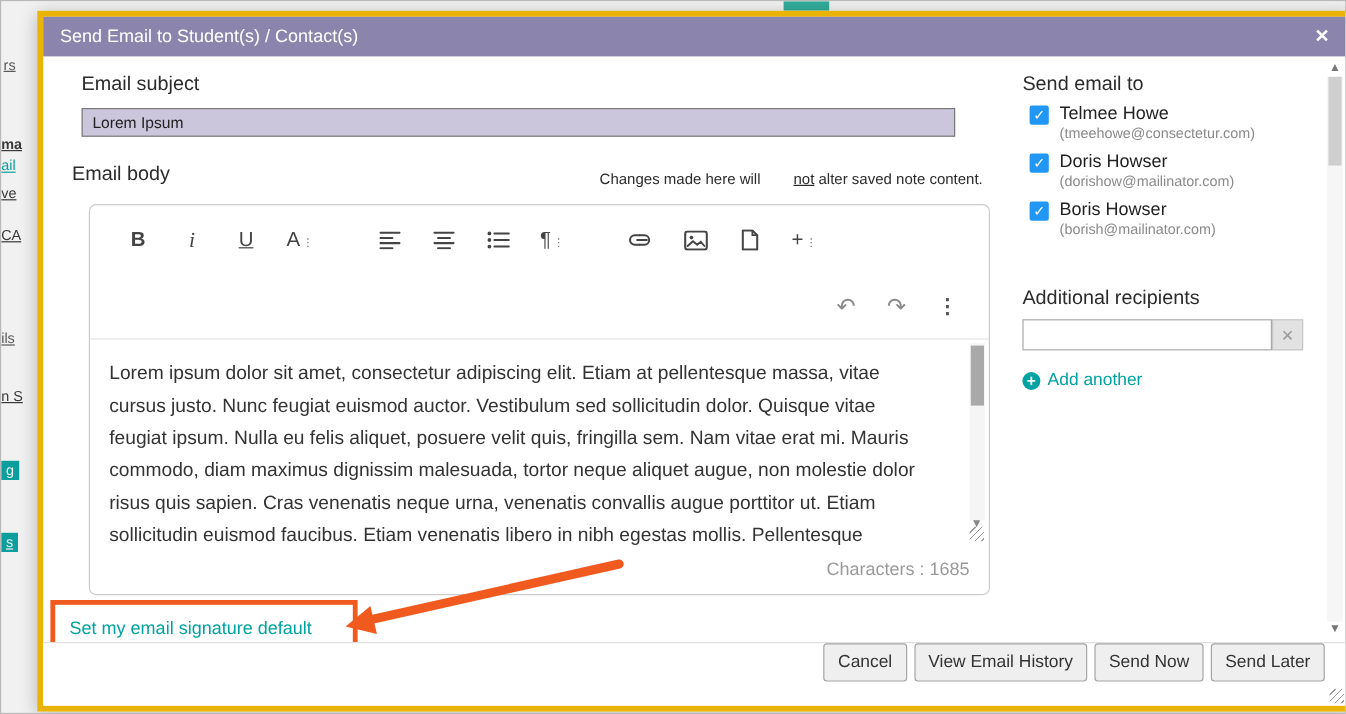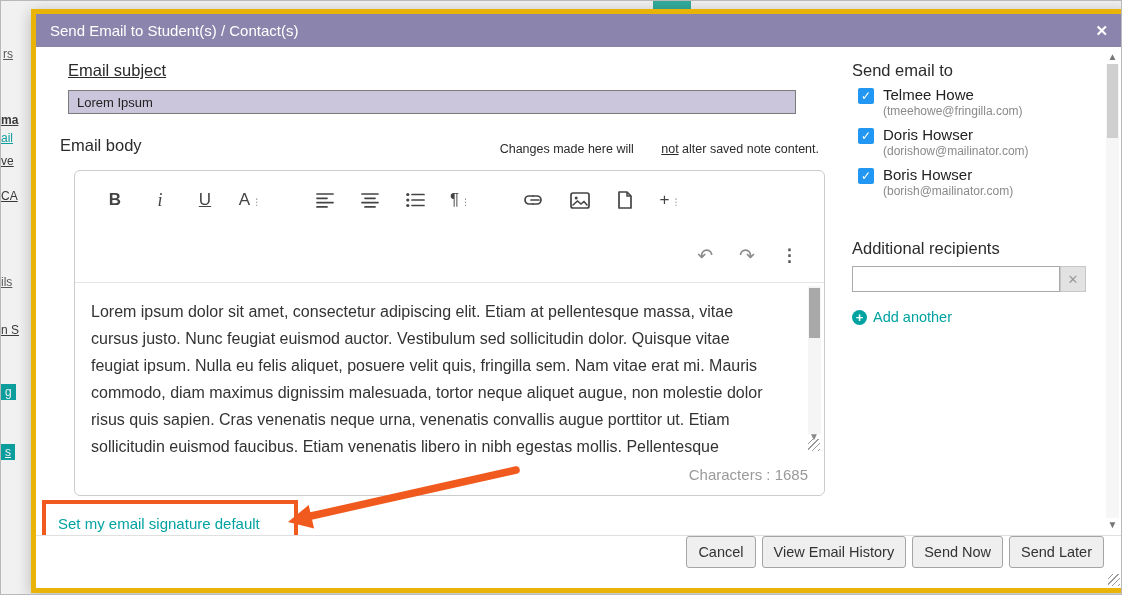--- a/index.html
+++ b/index.html
@@ -19,21 +19,21 @@
   .top-chip{position:absolute;left:652px;top:0;width:38px;height:8px;background:#2bb3a0;}
   .dim{position:absolute;inset:0;background:rgba(120,120,120,0.10);}
   
   .modal{position:absolute;left:30px;top:8px;width:1096px;height:584px;background:#fff;
          border:5px solid #eab308;box-shadow:0 3px 14px rgba(0,0,0,.25);box-sizing:border-box;}
   .modal-header{height:33px;background:#8b85ad;color:#fff;display:flex;align-items:center;
                 padding:0 14px;font-size:15px;box-sizing:border-box;}
   .modal-close{margin-left:auto;font-size:15px;font-weight:bold;cursor:pointer;line-height:1;}
   .abs{position:absolute;}
   .h-label{font-size:16.5px;color:#2b2b2b;}
-  .subject-label{left:32px;top:47px;text-decoration:underline;}
+  .subject-label{left:32px;top:47px;}
   .subject-input{left:32px;top:76px;width:710px;height:20px;background:#cbc6dc;border:1px solid #7a7a7a;
                  font-size:13px;padding:1px 8px;color:#222;font-family:inherit;}
   .body-label{left:24px;top:122px;}
   .note{right:303px;top:128px;font-size:12.5px;color:#2b2b2b;}
   .note u{text-decoration:underline;margin-left:24px;}
   
   .editor{left:38px;top:156px;width:751px;height:326px;border:1px solid #ccc;border-radius:6px;box-sizing:border-box;}
   .tb-row1{display:flex;align-items:center;height:58px;padding-left:28px;}
   .tb-row2{display:flex;align-items:center;justify-content:flex-end;height:53px;gap:26px;
            padding-right:26px;border-bottom:1px solid #e4e4e4;}
@@ -229,21 +229,21 @@
     </svg>
 
     <div class="abs h-label sendto-h">Send email to</div>
 
     <div class="abs recip" style="top:72px;">
       <span class="cb">
           <span>✓</span>
         </span>
       <span>
         <div class="recip-name">Telmee Howe</div>
-        <div class="recip-email">(tmeehowe@fringilla.com)</div>
+        <div class="recip-email">(tmeehowe@consectetur.com)</div>
       </span>
     </div>
     <div class="abs recip" style="top:112px;">
       <span class="cb">
           <span>✓</span>
         </span>
       <span>
         <div class="recip-name">Doris Howser</div>
         <div class="recip-email">(dorishow@mailinator.com)</div>
       </span>

